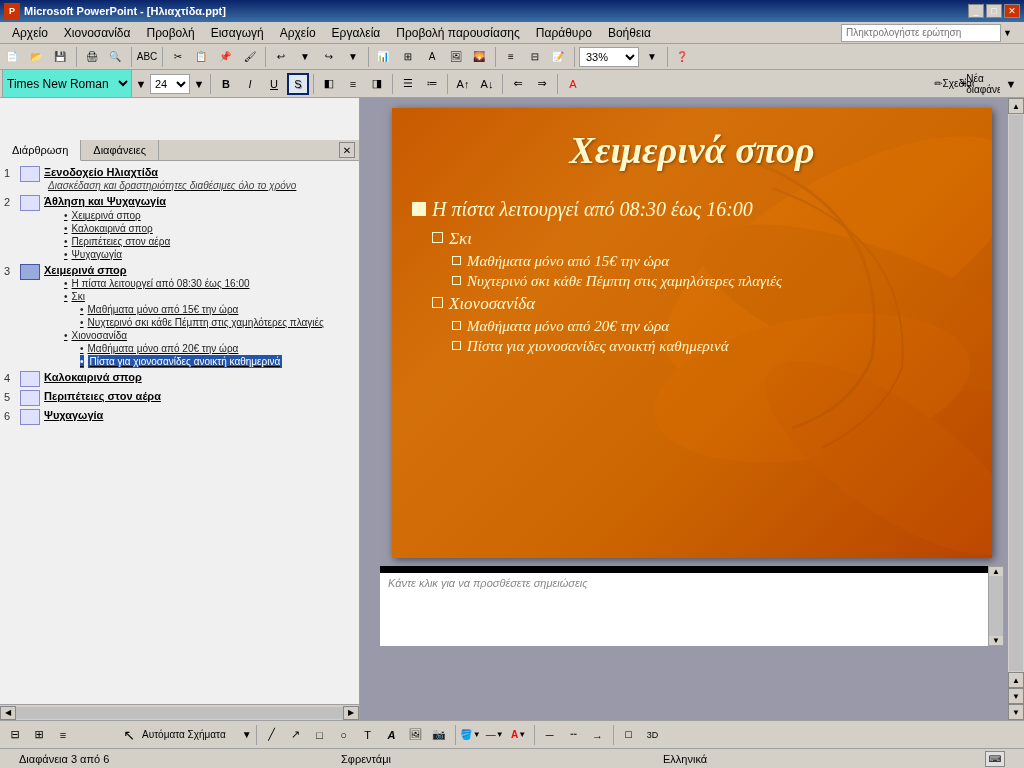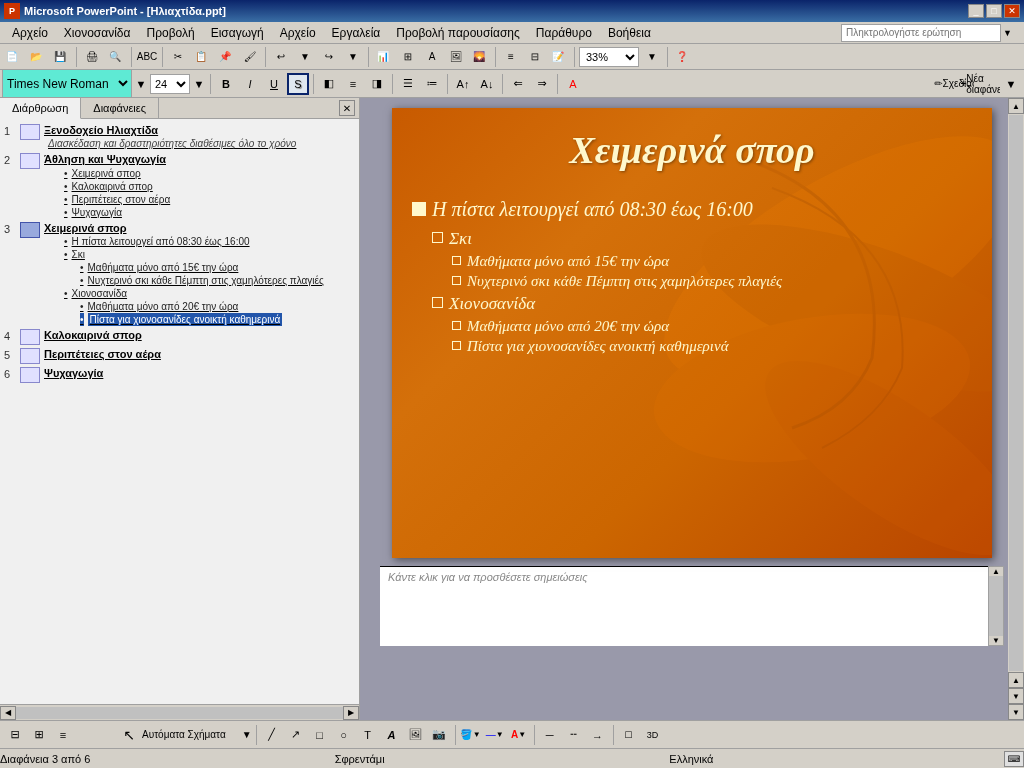--- a/index.html
+++ b/index.html
@@ -93,20 +93,21 @@
       background: #f0f0f0;
       border-right: 1px solid #a0a0a0;
       display: flex;
       flex-direction: column;
     }
     .panel-tabs {
       display: flex;
       background: #d4d0c8;
       border-bottom: 1px solid #a0a0a0;
       align-items: center;
+      margin-top: 42px;
     }
     .panel-tab {
       padding: 4px 12px;
       font-size: 11px;
       cursor: pointer;
       border-right: 1px solid #a0a0a0;
       background: #d4d0c8;
     }
     .panel-tab.active {
       background: #f0f0f0;
@@ -229,21 +230,21 @@
       display: flex;
       align-items: flex-start;
       gap: 6px;
     }
     .slide-sub-sub-bullet .sq { width: 9px; height: 9px; border: 1px solid #fff8cc; flex-shrink: 0; margin-top: 3px; }
 
     
     .notes-panel {
       height: 80px;
       background: white;
-      border-top: 1px solid #000000;
+      border-top: 7px solid #000000;
       display: flex;
       align-items: flex-start;
       padding: 4px 8px;
       font-size: 11px;
       color: #888;
       width: 100%;
     }
 
     
     .bottom-toolbar {
@@ -255,21 +256,21 @@
       border-top: 1px solid #a0a0a0;
       gap: 2px;
     }
 
     
     .status-bar {
       background: #d4d0c8;
       height: 20px;
       display: flex;
       align-items: center;
-      padding: 0 0;
+      padding: 0 19px;
       font-size: 11px;
       border-top: 1px solid #a0a0a0;
       gap: 20px;
     }
     .status-item { flex: 1; }
 
     
     .leaf-decor {
       position: absolute;
       right: 0; top: 0;

